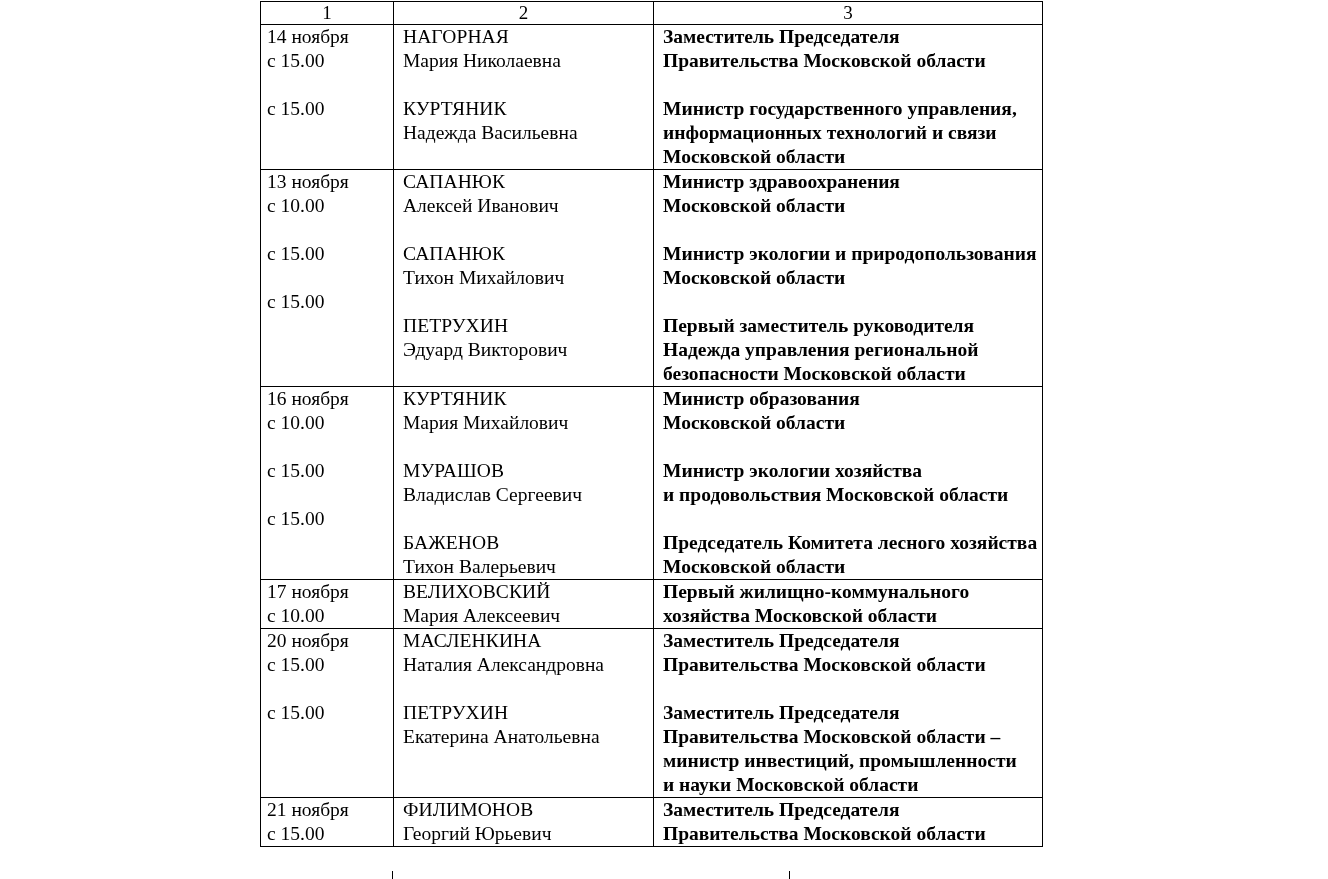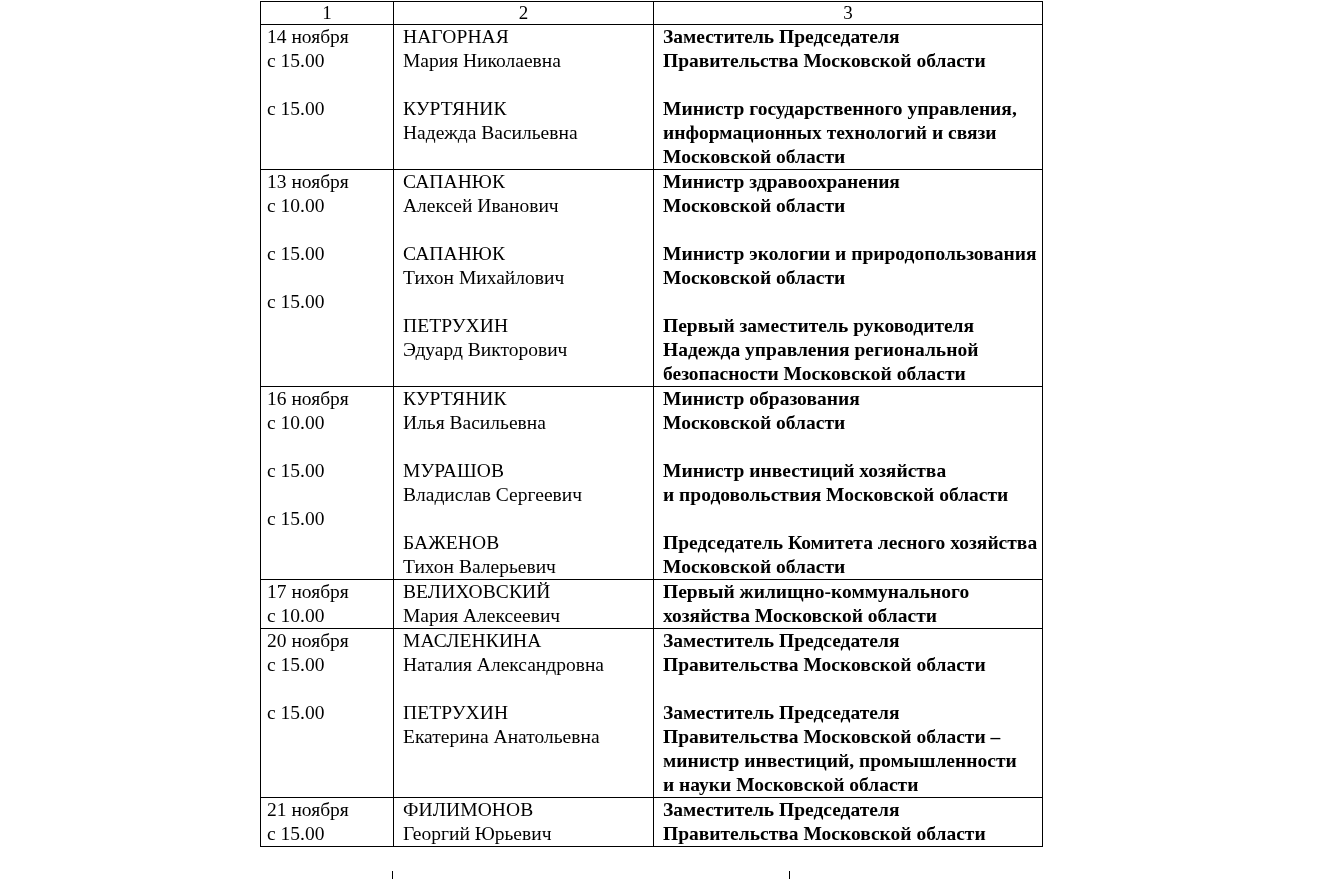--- a/index.html
+++ b/index.html
@@ -204,38 +204,38 @@
             <div class="entry">
               <span class="entry-line">с 15.00</span>
             </div>
             <div class="entry">
               <span class="entry-line">с 15.00</span>
             </div>
           </td>
           <td class="cell name-cell">
             <div class="entry">
               <span class="entry-line surname">КУРТЯНИК</span>
-              <span class="entry-line">Илья Васильевна</span>
+              <span class="entry-line">Мария Михайлович</span>
             </div>
             <div class="entry">
               <span class="entry-line surname">МУРАШОВ</span>
               <span class="entry-line">Владислав Сергеевич</span>
             </div>
             <div class="entry">
               <span class="entry-line surname">БАЖЕНОВ</span>
               <span class="entry-line">Тихон Валерьевич</span>
             </div>
           </td>
           <td class="cell post-cell">
             <div class="entry">
               <span class="entry-line">Министр образования</span>
               <span class="entry-line">Московской области</span>
             </div>
             <div class="entry">
-              <span class="entry-line">Министр инвестиций хозяйства</span>
+              <span class="entry-line">Министр экологии хозяйства</span>
               <span class="entry-line">и продовольствия Московской области</span>
             </div>
             <div class="entry">
               <span class="entry-line">Председатель Комитета лесного хозяйства</span>
               <span class="entry-line">Московской области</span>
             </div>
           </td>
         </tr>
         <tr>
           <td class="cell date-cell">

